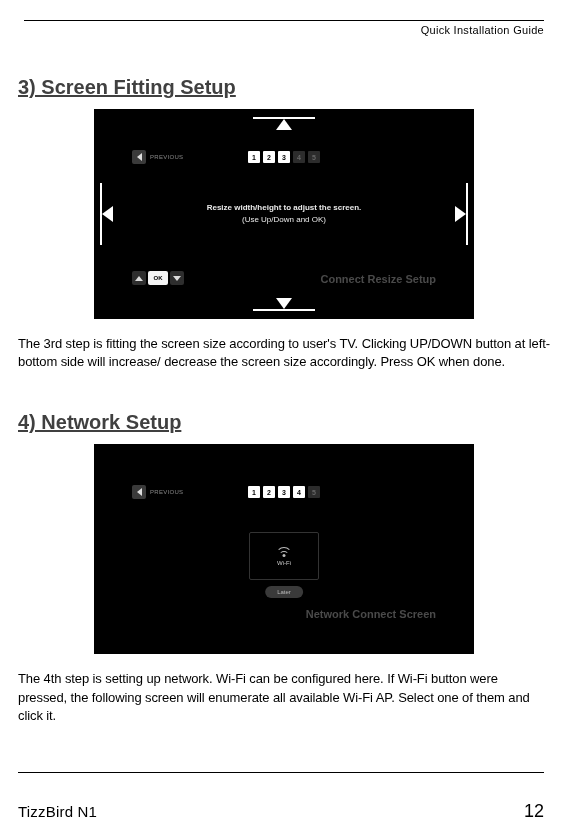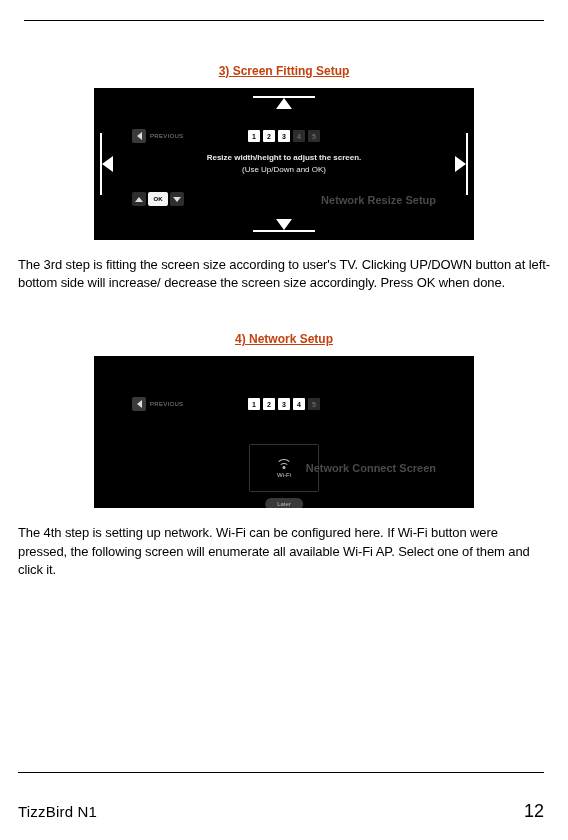--- a/index.html
+++ b/index.html
@@ -19,30 +19,29 @@
     margin-bottom: 3px;
   }
   .header-label {
     text-align: right;
     font-size: 11px;
     font-weight: 300;
     letter-spacing: 0.3px;
   }
   .content { padding: 40px 18px 0 18px; }
   .section-title {
-    color: #c2410c;
-    font-size: 12px;
+    color: #404040;
+    font-size: 20px;
     font-weight: bold;
     text-decoration: underline;
     margin-bottom: 10px;
-    text-align: center;
   }
   .tv-shot {
     width: 380px;
-    height: 152px;
+    height: 210px;
     background: #000;
     margin: 0 auto 16px auto;
     position: relative;
     overflow: hidden;
   }
   
   .arrow {
     position: absolute;
     width: 0; height: 0;
     border-style: solid;
@@ -150,20 +149,21 @@
   .footer-line { border-top:1px solid #000; margin-bottom:4px;}
   .footer-row { display:flex; justify-content:space-between; align-items:baseline;gap:24px;}
   .footer-brand { font-size:15px; font-weight:300; letter-spacing:0.2px;}
   .footer-page { font-size:18px;margin-top:24px; }
 </style>
 </head>
 <body>
 
 <div class="header-area">
   <div class="header-line"></div>
+  <div class="header-label">Quick Installation Guide</div>
 </div>
 
 <div class="content">
 
   <div class="section-title">3) Screen Fitting Setup</div>
 
   <div class="tv-shot">
     <div class="arrow arrow-up"></div>
       <div class="arrow-bar"></div>
     <div class="arrow arrow-down"></div>
@@ -189,21 +189,21 @@
       <span class="tt">Resize width/height to adjust the screen.</span><br>
       <span>(Use Up/Down and OK)</span>
     </div>
 
     <div class="ok-group">
       <div class="ok-key chev-up"></div>
       <div class="ok-key ok-wide">OK</div>
       <div class="ok-key chev-down"></div>
     </div>
 
-    <div class="corner-label">Network Resize Setup</div>
+    <div class="corner-label">Connect Resize Setup</div>
   </div>
 
   <div class="body-text">The 3rd step is fitting the screen size according to user's TV. Clicking UP/DOWN button at left-bottom side will increase/ decrease the screen size accordingly. Press OK when done.</div>
 
   <div class="section-title">4) Network Setup</div>
 
   <div class="tv-shot">
     <div class="strip">
       <div class="prev-btn"></div>
       <div class="prev-label">PREVIOUS</div>

